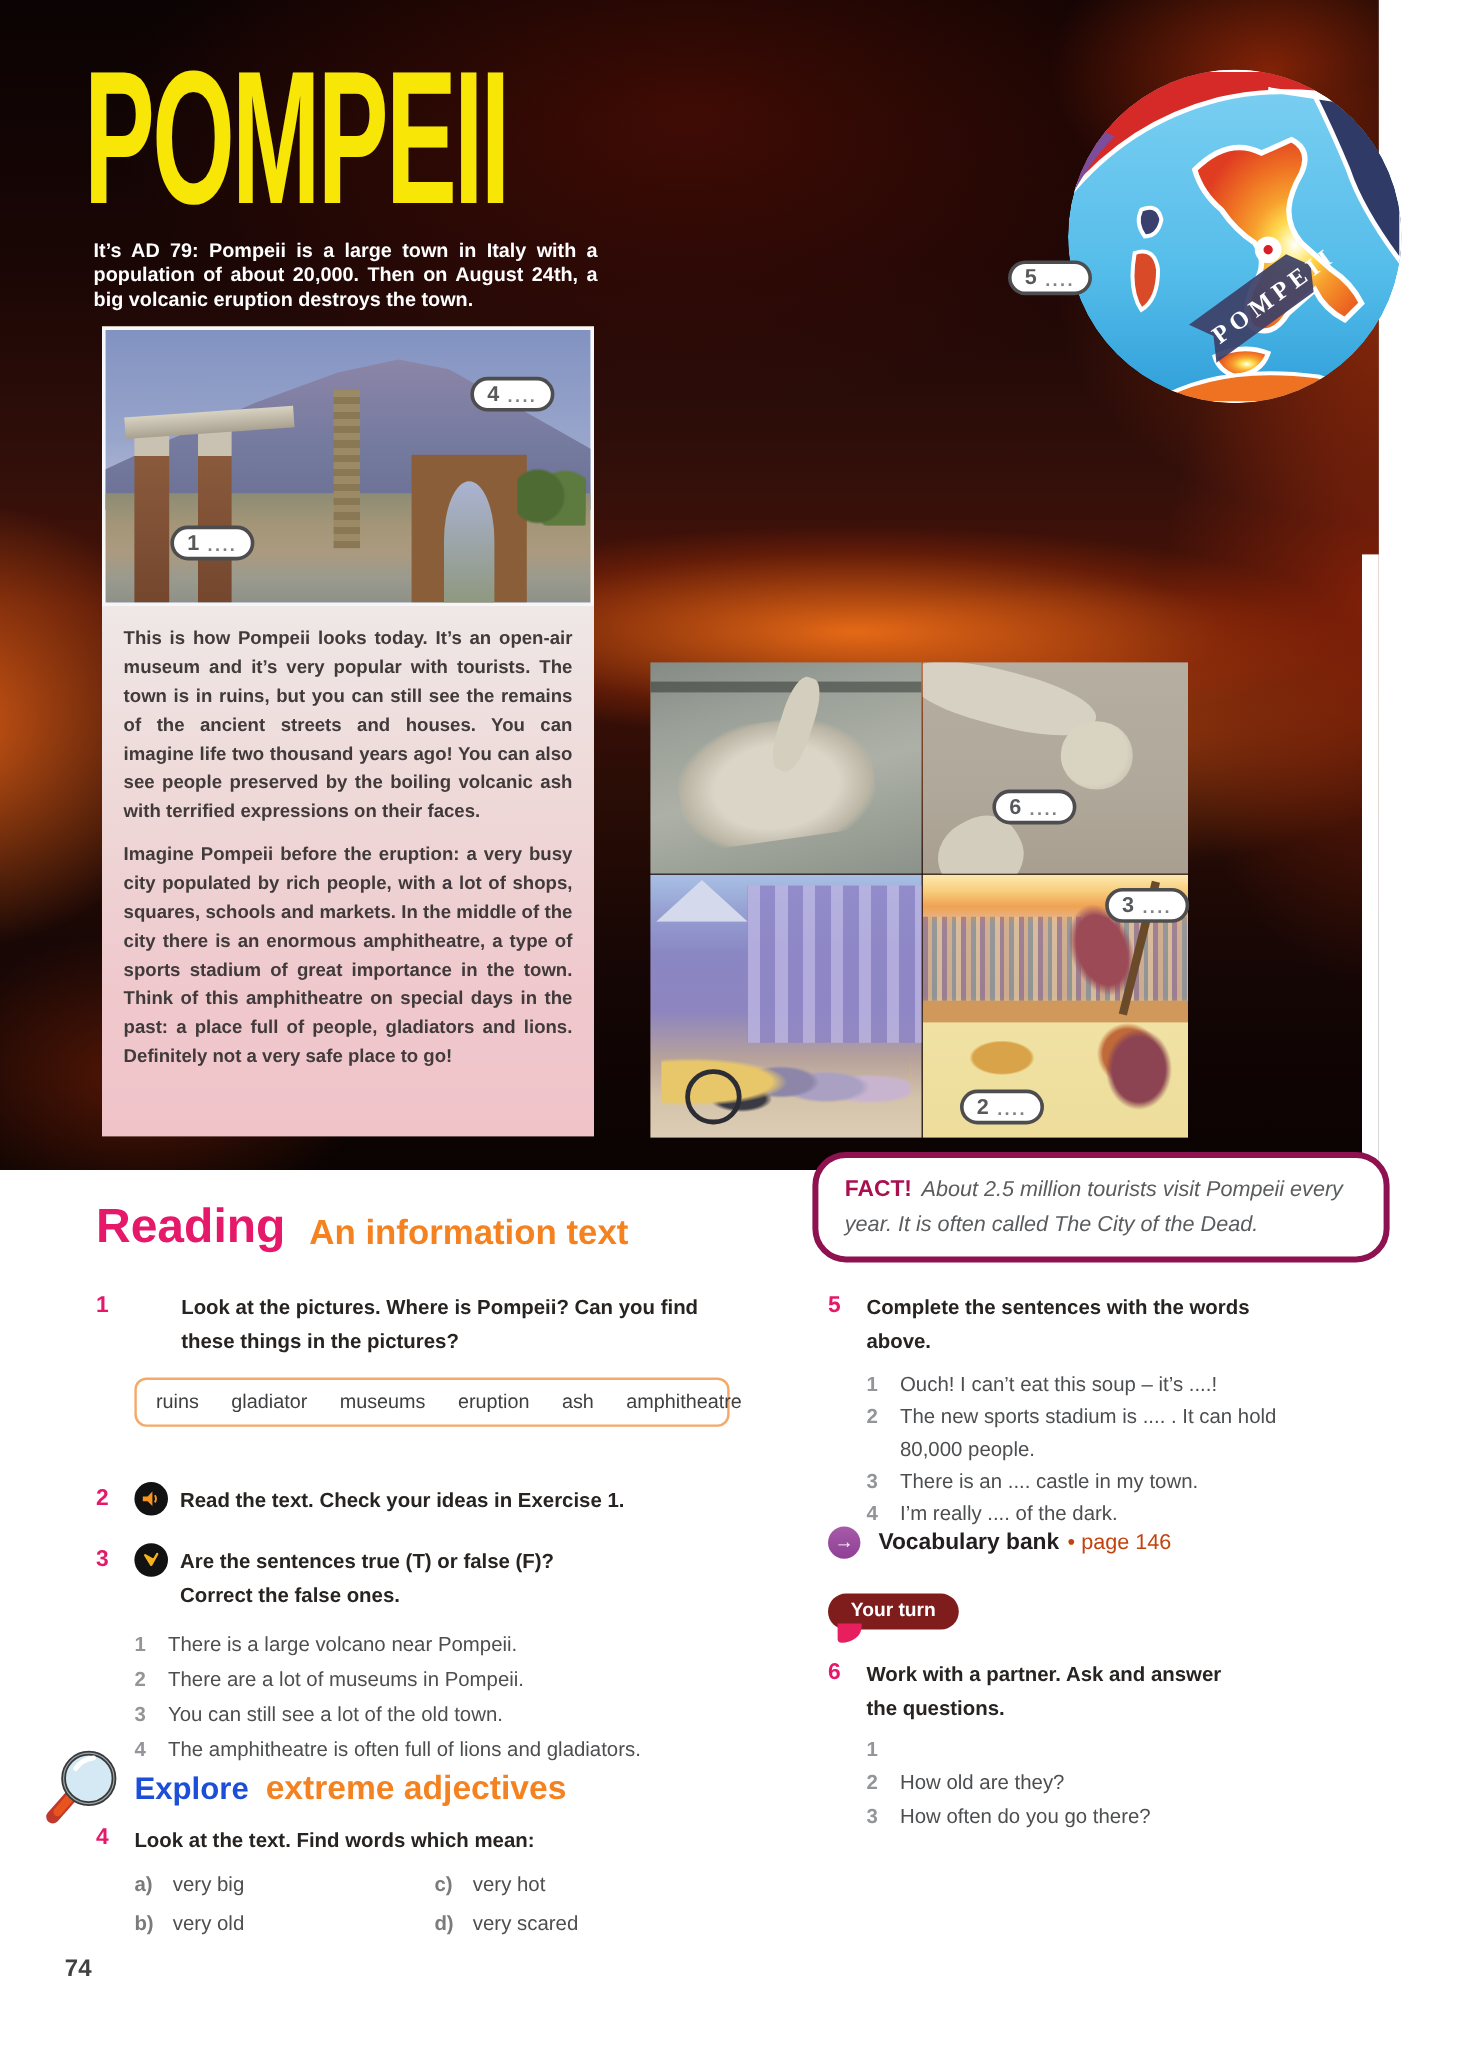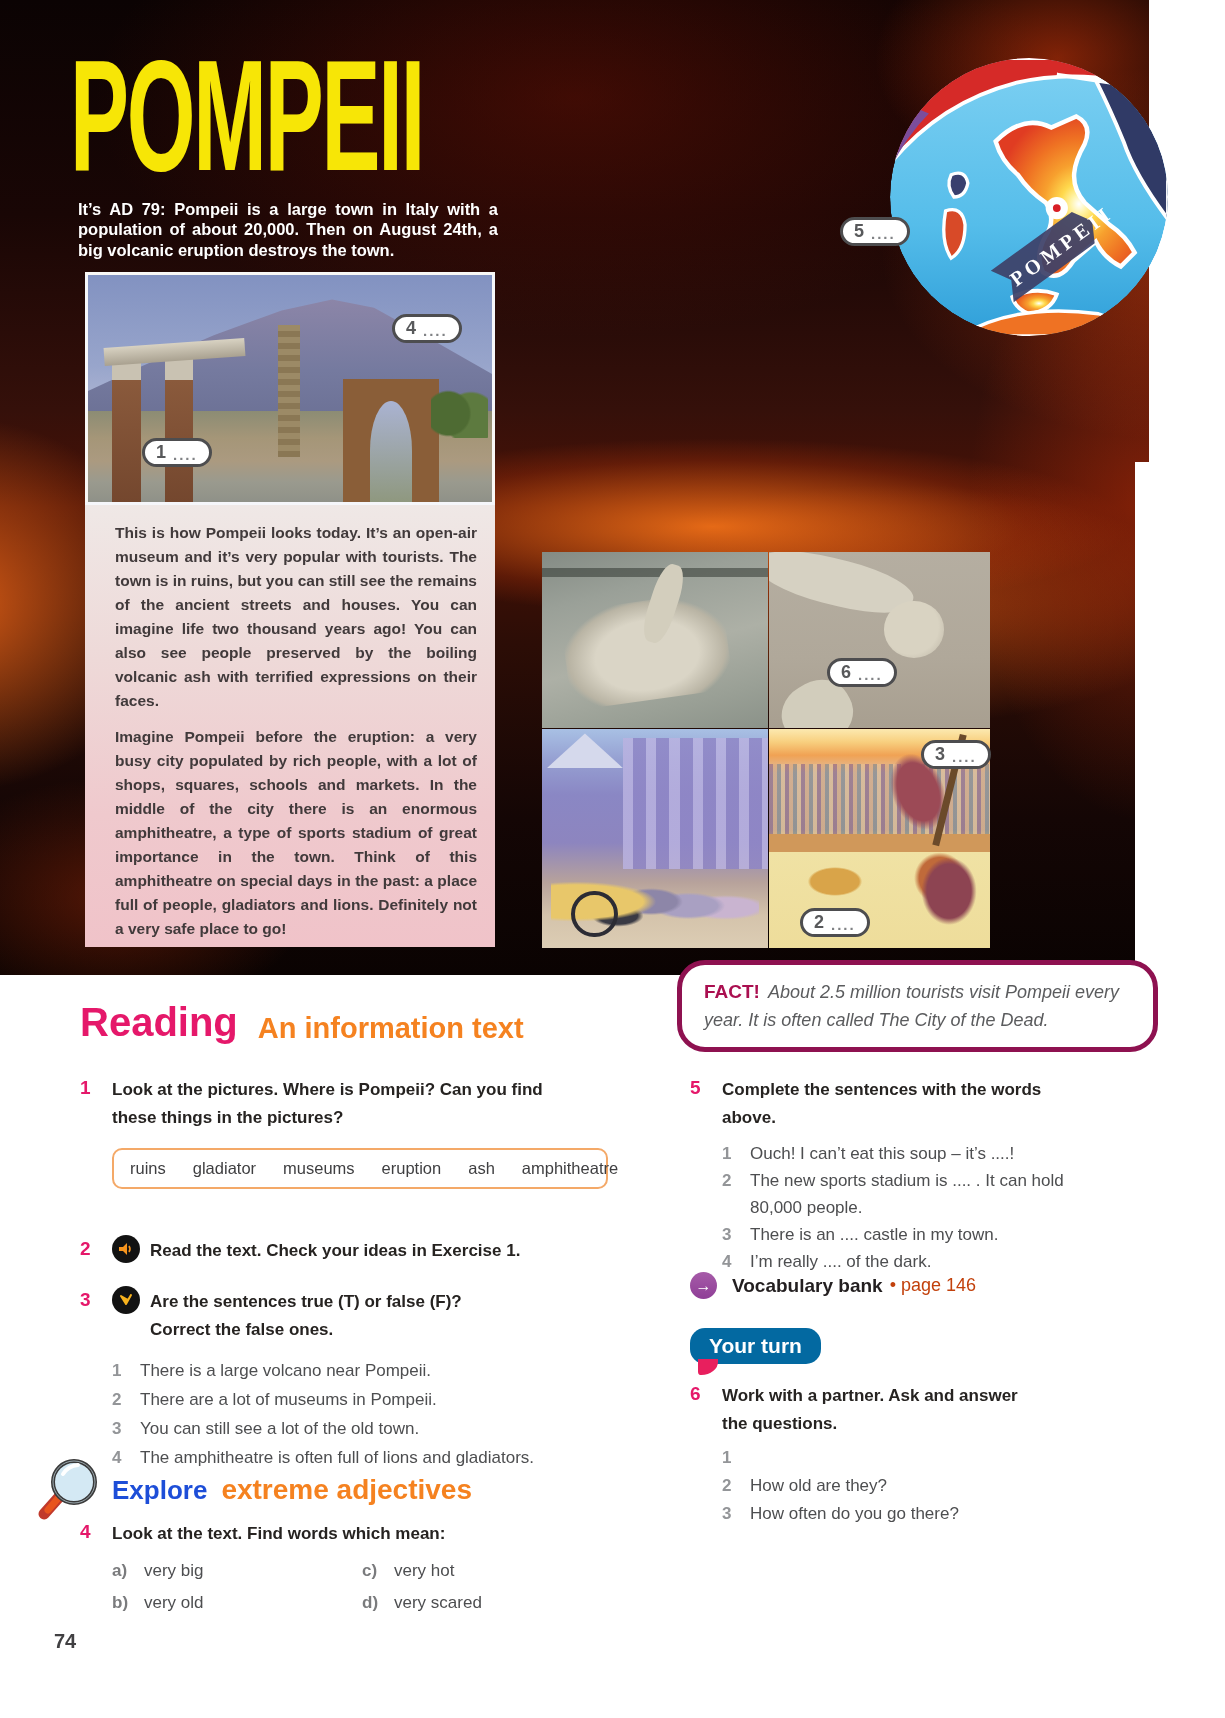--- a/index.html
+++ b/index.html
@@ -49,21 +49,21 @@
   .ruins-arch{position:absolute;left:63%;top:46%;width:24%;height:54%;background:#8a5e38;}
   .ruins-arch:after{content:"";position:absolute;left:28%;top:18%;width:44%;height:82%;
     background:linear-gradient(180deg,#aab3d2,#8f987f);border-radius:50% 50% 0 0;}
   .ruins-trees{position:absolute;left:85%;top:50%;width:14%;height:22%;
     background:radial-gradient(circle at 30% 50%,#4e6b33 0 45%,transparent 50%),
                radial-gradient(circle at 70% 60%,#5d7a3f 0 50%,transparent 55%);}
 
   
   #article{position:absolute;left:85px;top:505px;width:410px;height:442px;box-sizing:border-box;
     padding:16px 18px;background:linear-gradient(180deg,#efe8e6 0%,#eed9d8 35%,#efc9cd 70%,#f0c3c9 100%);}
-  #article p{margin:0 0 12px 12px;font-size:15.5px;font-weight:700;color:#413a3b;line-height:1.55;text-align:justify;}
+  #article p{margin:0 0 12px 0;font-size:15.5px;font-weight:700;color:#413a3b;line-height:1.55;text-align:justify;}
 
   
   .ph{position:absolute;overflow:hidden;}
   #cast1{left:542px;top:552px;width:226px;height:176px;
     background:linear-gradient(165deg,#848b84 0%,#9aa098 25%,#adb0a6 55%,#9aa096 80%,#8b9289 100%);}
   .glass-top{position:absolute;left:0;top:9%;width:100%;height:5%;background:rgba(40,45,40,.5);}
   .cast-body{position:absolute;left:10%;top:28%;width:72%;height:56%;transform:rotate(-8deg);
     background:radial-gradient(ellipse at 50% 55%,#dad5c6 0 45%,#b9b4a4 68%,transparent 74%);}
   .cast-arm{position:absolute;left:48%;top:6%;width:12%;height:46%;background:#d3cebd;border-radius:40%;transform:rotate(18deg);}
   #cast2{left:769px;top:552px;width:221px;height:176px;
@@ -137,22 +137,22 @@
 
   #ex5{left:690px;top:1076px;width:480px;}
   #ex5 .ex-prompt{width:335px;}
   #ex5 .items{margin-top:8px;width:350px;}
   #ex5 .item{line-height:27px;}
   #vocab{position:absolute;left:690px;top:1272px;display:flex;align-items:center;}
   #vocab .vb-icon{width:27px;height:27px;border-radius:50%;background:linear-gradient(180deg,#a65ba8,#8f3f97);
     color:#fff;display:flex;align-items:center;justify-content:center;font-weight:800;font-size:16px;}
   #vocab .vb-label{margin-left:15px;font-size:19px;font-weight:800;color:#231f20;}
   #vocab .vb-page{margin-left:7px;font-size:18px;color:#c2410c;}
-  #your-turn{position:absolute;left:690px;top:1328px;background:#0369a1;color:#fff;font-weight:800;
-    font-size:21px;padding:6px 19px;border-radius:15px;}
+  #your-turn{position:absolute;left:690px;top:1328px;background:#7f1d1d;color:#fff;font-weight:800;
+    font-size:16px;padding:6px 19px;border-radius:15px;}
   #your-turn:after{content:"";position:absolute;left:8px;bottom:-11px;width:20px;height:16px;background:#e81f5e;
     border-radius:0 0 100% 4px;}
   #ex6{left:690px;top:1382px;width:480px;}
   #ex6 .ex-prompt{width:322px;}
   #ex6 .items{margin-top:6px;width:390px;}
   #ex6 .item{line-height:28px;}
 </style>
 </head>
 <body>
 
@@ -277,21 +277,21 @@
   </div>
 
   <div id="reading-head">
     <span class="rh1">Reading</span>
     <span class="rh2">An information text</span>
   </div>
 
   <div class="ex" id="ex1">
     <div class="ex-head">
       <span class="ex-num">1</span>
-      <span class="ex-prompt" style="width:476px;">Look at the pictures. Where is Pompeii? Can you find these things in the pictures?</span>
+      <span class="ex-prompt" style="width:476px;margin-left:39px;">Look at the pictures. Where is Pompeii? Can you find these things in the pictures?</span>
     </div>
     <div id="word-box">
       <span>ruins</span>
       <span>gladiator</span>
       <span>museums</span>
       <span>eruption</span>
       <span>ash</span>
       <span>amphitheatre</span>
     </div>
   </div>

